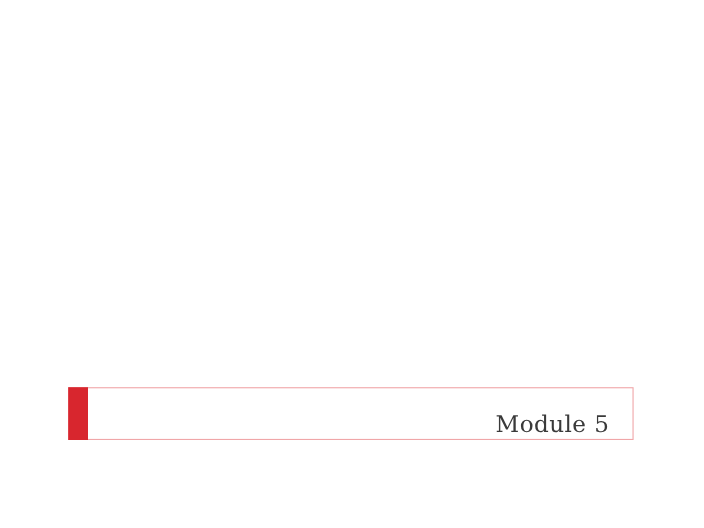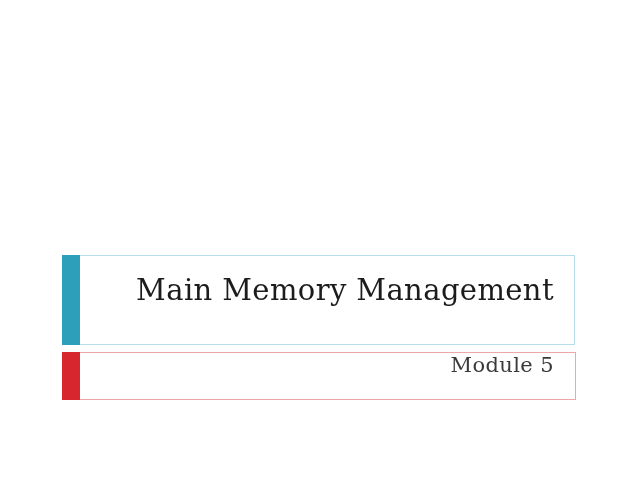--- a/index.html
+++ b/index.html
@@ -57,40 +57,36 @@
     }
     .subtitle-box {
       position: absolute;
       left: 62px;
       top: 352px;
       width: 512px;
       height: 46px;
       border: 1px solid #f0a6a8;
       background: #ffffff;
       display: flex;
-      align-items: flex-start;
+      align-items: flex-end;
       justify-content: flex-end;
     }
     .subtitle-text {
       font-size: 21px;
       line-height: 25px;
       color: #3a3a3a;
       padding-right: 21px;
       letter-spacing: 0.4px;
       white-space: nowrap;
     }
   </style>
 </head>
 <body>
 
 <div class="slide">
 
-  <div class="title-box">
-    <div class="accent-bar teal"></div>
-    <div class="title-text">Main Memory Management</div>
-  </div>
 
   <div class="subtitle-box">
     <div class="accent-bar red"></div>
     <div class="subtitle-text">Module 5</div>
   </div>
 
 </div>
 
 </body></html>

